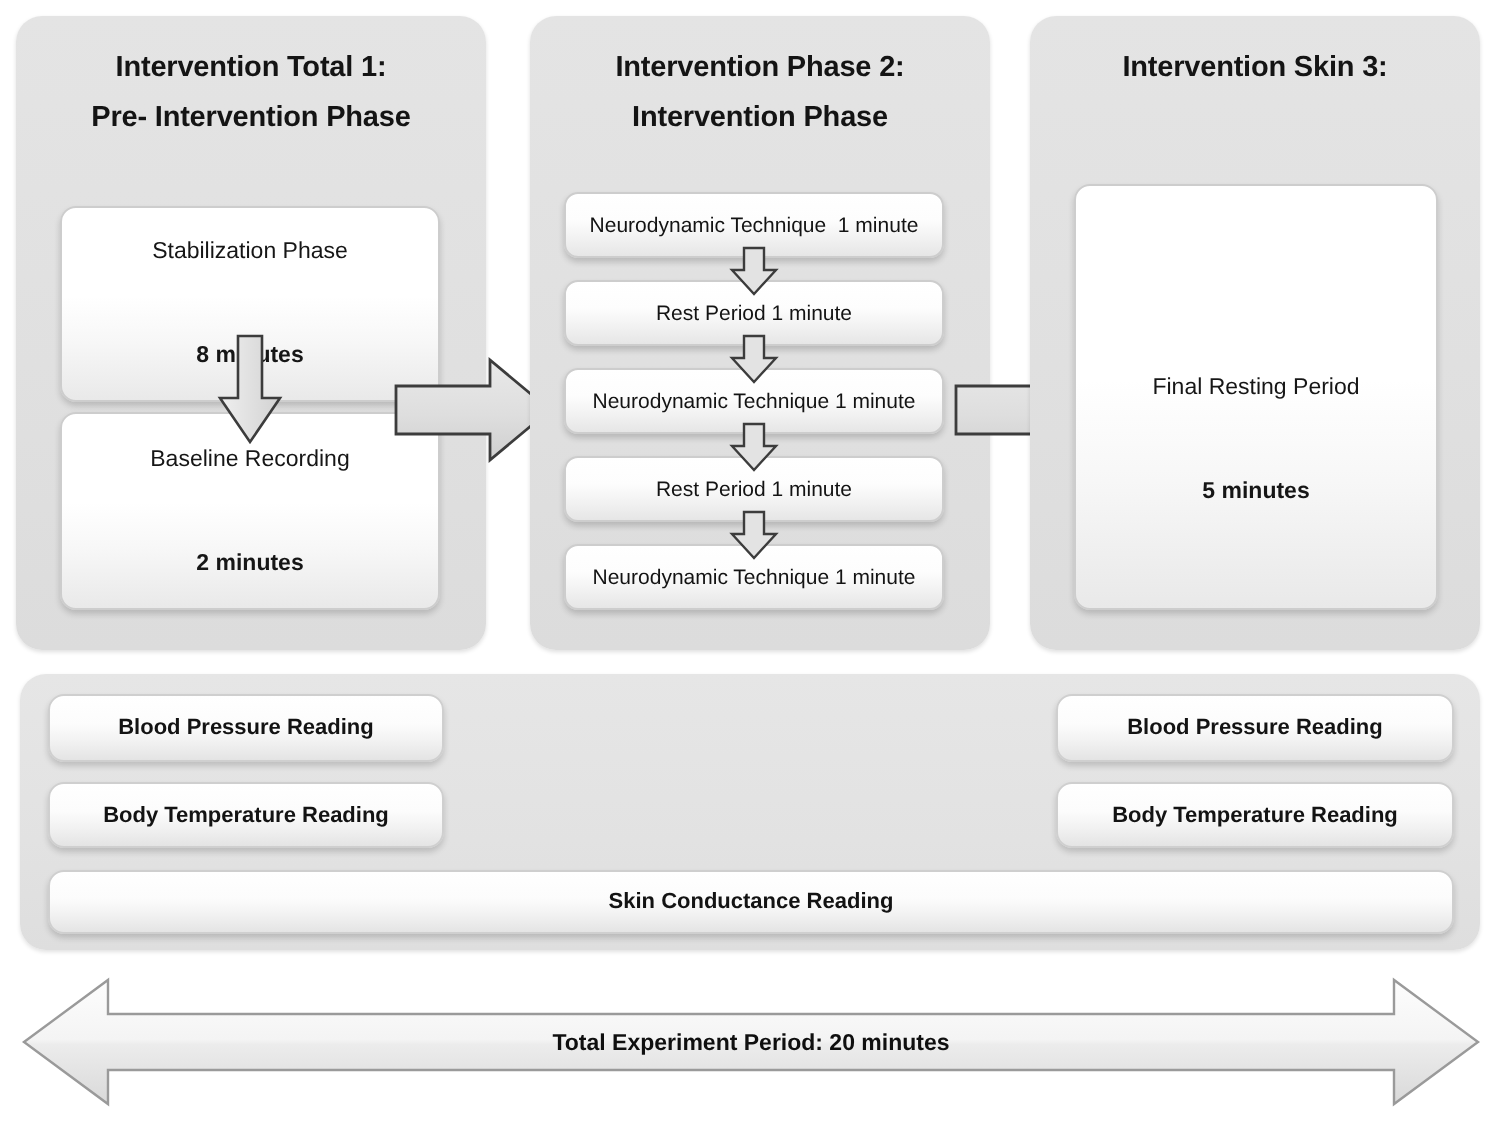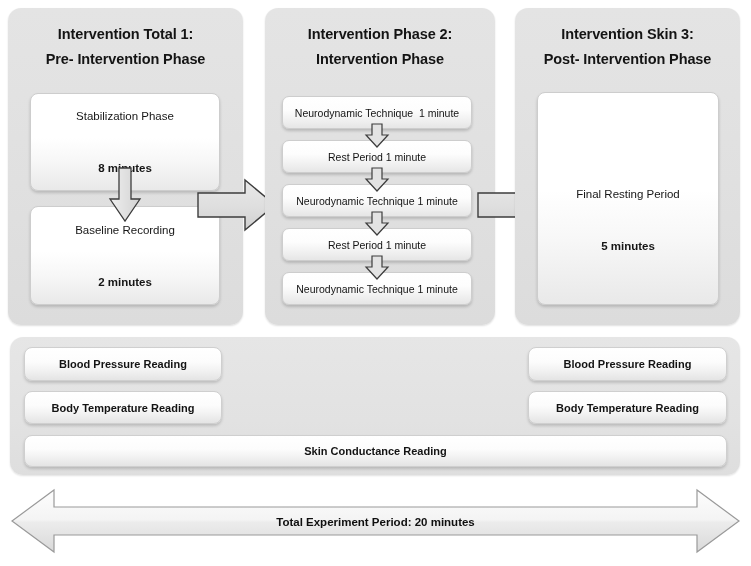--- a/index.html
+++ b/index.html
@@ -100,21 +100,21 @@
 
 <div id="stage">
 
   <div class="phase-panel" style="left:8px;top:8px;width:235px;height:317px;">
     <div class="phase-title">
       <div>Intervention Total 1:</div>
       <div>Pre- Intervention Phase</div>
     </div>
   </div>
 
-  <div class="wbox" style="left:30px;top:93px;width:190px;height:98px;">
+  <div class="wbox" style="left:30px;top:103px;width:190px;height:98px;">
     <div class="l1">Stabilization Phase</div>
     <div class="l2">8 minutes</div>
   </div>
 
   <div class="wbox" style="left:30px;top:206px;width:190px;height:99px;">
     <div class="l1">Baseline Recording</div>
     <div class="l2">2 minutes</div>
   </div>
 
   <div class="arrow-holder" style="left:108px;top:167px;width:34px;height:56px;">
@@ -186,21 +186,20 @@
             <stop offset="100%" stop-color="#cfcfcf"></stop>
         </linearGradient>
       </defs>
       <polygon points="1,15 43,15 43,2 71,27 43,52 43,39 1,39" fill="url(#gr2)" stroke="#3c3c3c" stroke-width="1.4" stroke-linejoin="miter"></polygon>
     </svg>
   </div>
 
   <div class="phase-panel" style="left:515px;top:8px;width:225px;height:317px;">
     <div class="phase-title">
       <div>Intervention Skin 3:</div>
-      <div>Post- Intervention Phase</div>
     </div>
   </div>
 
   <div class="wbox" style="left:537px;top:92px;width:182px;height:213px;justify-content:flex-start;padding-top:95px;">
     <div class="l1">Final Resting Period</div>
     <div class="l2">5 minutes</div>
   </div>
 
   <div class="read-panel" style="left:10px;top:337px;width:730px;height:138px;"></div>
 

